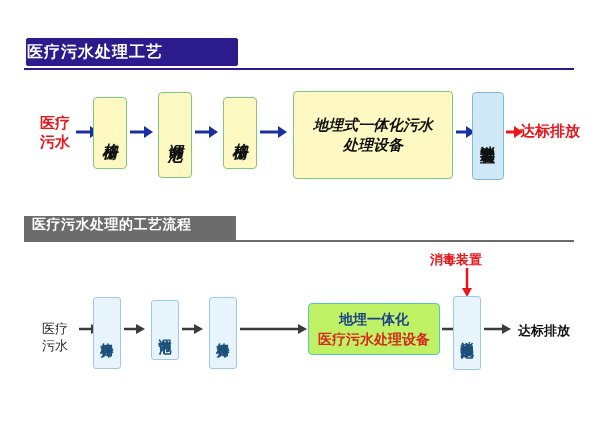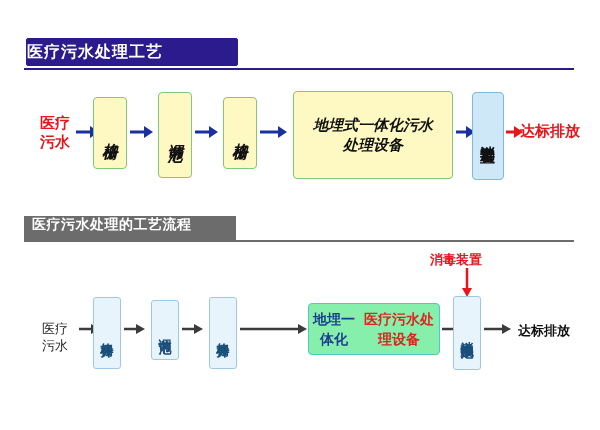--- a/index.html
+++ b/index.html
@@ -173,25 +173,26 @@
     line-height: 17px;
   }
   .lbox.vert {
     writing-mode: vertical-rl;
     text-orientation: upright;
     letter-spacing: 1px;
   }
 
   .cbox {
     position: absolute;
-    background: #86efac;
+    background: #bef264;
     border: 1px solid #4fc9c2;
     border-radius: 4px;
     box-sizing: border-box;
     display: flex;
+    flex-direction: column;
     align-items: center;
     justify-content: center;
     text-align: center;
     line-height: 20px;
   }
   .cbox .l1 { color: #1c3f8f; font-size: 14px; font-weight: bold; }
   .cbox .l2 { color: #d8271f; font-size: 14px; font-weight: bold; text-align: center; }
 
   .s2-annot {
     position: absolute;

